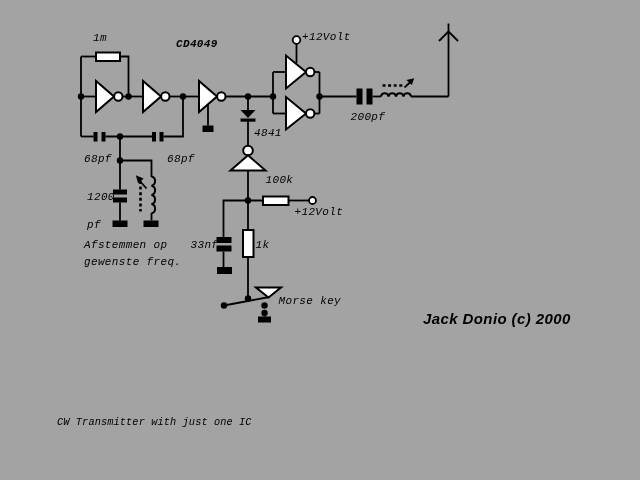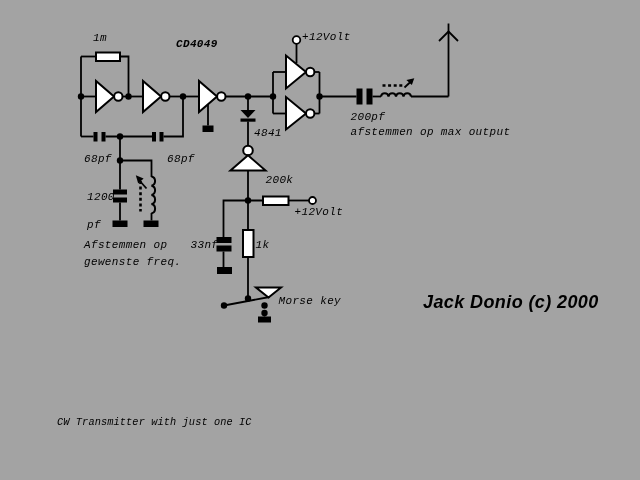--- a/index.html
+++ b/index.html
@@ -7,23 +7,23 @@
     position:relative; width:640px; height:480px; background:#a3a3a3;
     font-family:"Liberation Mono", monospace; color:#000; overflow:hidden;font-style:italic;
   }
   svg.circuit { position:absolute; left:0; top:0; }
   .lbl {
     position:absolute; font-size:11px; line-height:12px;
     white-space:pre; letter-spacing:0.35px; color:#000;
   }
   .lbl.bold { font-weight:bold; }
   .credit {
-    position:absolute; left:423px; top:292px;
+    position:absolute; left:423px; top:310px;
     font-family:"Liberation Sans", sans-serif; font-weight:bold;
-    font-size:18px; letter-spacing:0.4px; white-space:pre;
+    font-size:15px; letter-spacing:0.4px; white-space:pre;
   }
   .notes {
     position:absolute; left:57px; font-size:10.3px; line-height:13.2px;
     white-space:pre; letter-spacing:0.1px;
   }
   .notes div { height:13.2px;margin-top:48px; }
   .p1 { top:342px; }
   .p2 { top:394.6px; }
 </style>
 </head>
@@ -183,28 +183,27 @@
 
   <span class="lbl" style="left:93px;top:31.5px">1m</span>
   <span class="lbl bold" style="left:176px;top:38px">CD4049</span>
   <span class="lbl" style="left:84px;top:152.5px">68pf</span>
   <span class="lbl" style="left:167px;top:152.5px">68pf</span>
   <span class="lbl" style="left:87px;top:191px">1200</span>
   <span class="lbl" style="left:87px;top:219px">pf</span>
   <span class="lbl" style="left:84px;top:238.5px">Afstemmen op</span>
   <span class="lbl" style="left:84px;top:256px">gewenste freq.</span>
   <span class="lbl" style="left:254px;top:126.5px">4841</span>
-  <span class="lbl" style="left:265.5px;top:173.5px">200k</span>
+  <span class="lbl" style="left:265.5px;top:173.5px">100k</span>
   <span class="lbl" style="left:294.5px;top:206px">+12Volt</span>
   <span class="lbl" style="left:190.5px;top:238.5px">33nf</span>
   <span class="lbl" style="left:255.5px;top:238.5px">1k</span>
   <span class="lbl" style="left:278.5px;top:294.5px">Morse key</span>
   <span class="lbl" style="left:302px;top:30.5px">+12Volt</span>
   <span class="lbl" style="left:350.5px;top:110.5px">200pf</span>
-  <span class="lbl" style="left:350.5px;top:126px">afstemmen op max output</span>
 
   <span class="credit">Jack Donio (c) 2000</span>
 
   <div class="notes p1">
     <div>CW Transmitter with just one IC</div>
   </div>
 
   <div class="notes p2">
     
     

